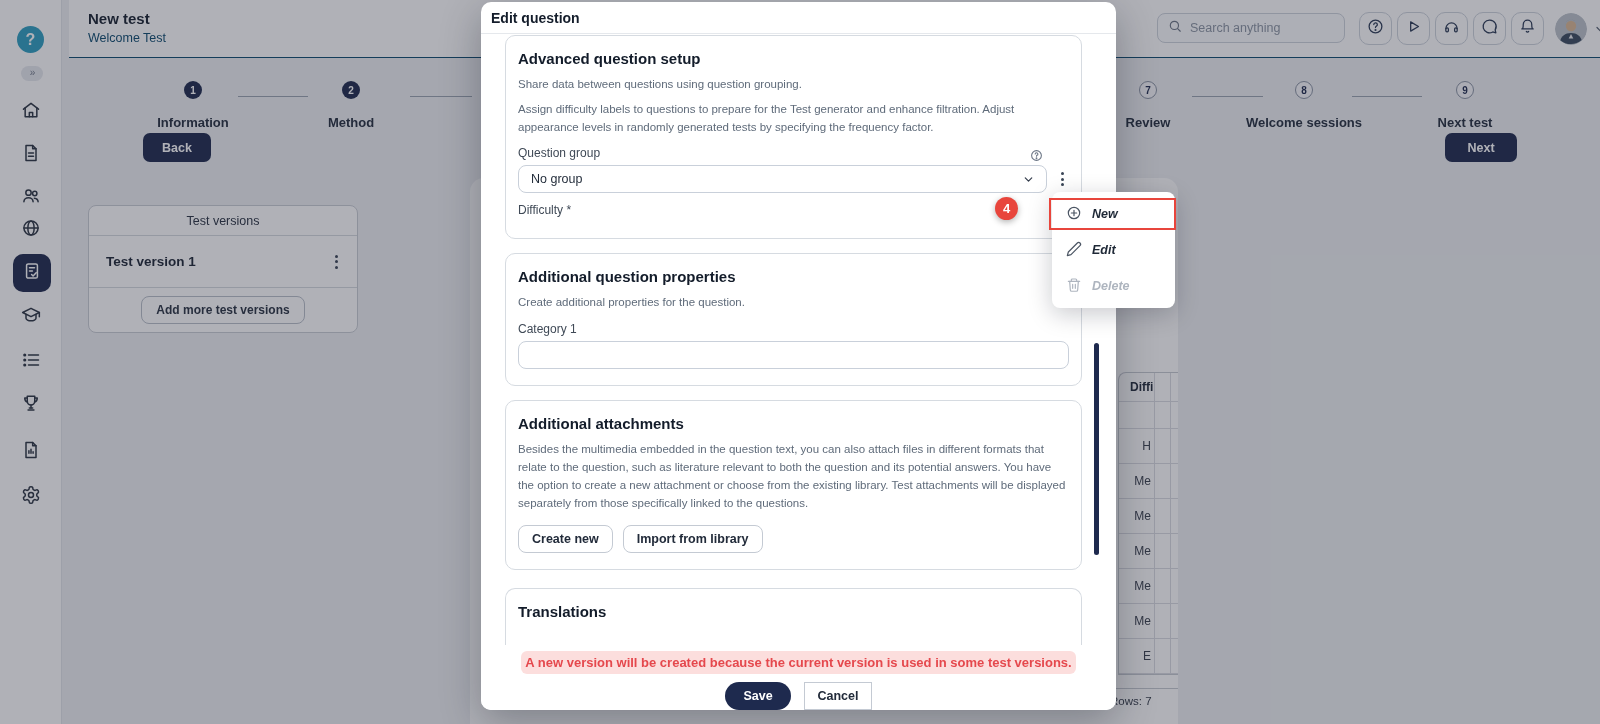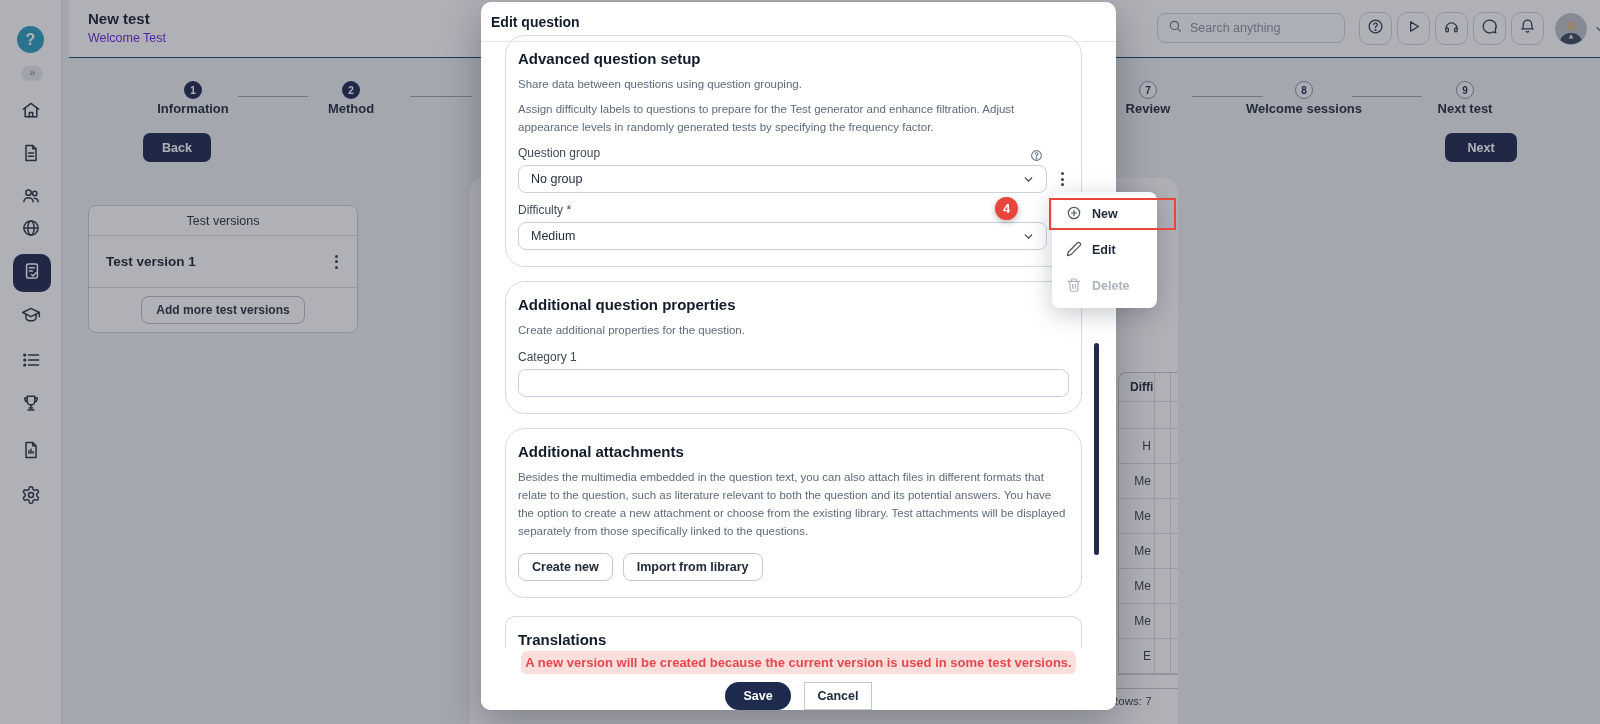--- a/index.html
+++ b/index.html
@@ -11,36 +11,36 @@
   .sidebar { position:absolute; left:0; top:0; width:62px; height:724px; background:#fff; border-right:1px solid #e2e5ea; z-index:1; }
   .logo { position:absolute; left:17px; top:26px; width:27px; height:27px; border-radius:50%; background:#2e9fc0; display:flex; align-items:center; justify-content:center; color:#fff; font-weight:bold; font-size:16px; }
   .collapse-btn { position:absolute; left:21px; top:66px; width:22px; height:15px; border-radius:8px; background:#e7e9ee; color:#707a89; font-size:10px; line-height:14px; text-align:center; letter-spacing:-1px; }
   .side-ic { position:absolute; left:21px; width:20px; height:20px; color:#2b3442; }
   .side-ic svg { width:20px; height:20px; display:block; }
   .side-active { position:absolute; left:13px; top:254px; width:38px; height:38px; background:#1e2a4e; border-radius:10px; display:flex; align-items:center; justify-content:center; color:#fff; }
   .side-active svg { width:20px; height:20px; }
 
   .topbar { position:absolute; left:69px; top:0; width:1538px; height:58px; background:#fff; border-bottom:1px solid #0c4a6e; z-index:1; }
   .page-title { position:absolute; left:19px; top:10px; font-size:15px; font-weight:bold; color:#16202e; }
-  .page-subtitle { position:absolute; left:19px; top:31px; font-size:12.5px; color:#6d28d9; }
+  .page-subtitle { position:absolute; left:19px; top:31px; font-size:12.5px; color:#0c4a6e; }
   .searchbox { position:absolute; left:1088px; top:13px; width:188px; height:30px; border:1px solid #cdd3dc; border-radius:8px; background:#fbfcfd; display:flex; align-items:center; padding:0 10px; gap:8px; color:#6c7685; }
   .searchbox svg { width:14px; height:14px; }
   .searchbox .ph { font-size:12.5px; color:#8b95a3; }
   .tb-btn { position:absolute; top:12px; width:33px; height:33px; border:1px solid #cdd3dc; border-radius:10px; background:#fff; display:flex; align-items:center; justify-content:center; color:#2b3a55; }
   .tb-btn svg { width:17px; height:17px; }
   .avatar { position:absolute; left:1486px; top:13px; width:32px; height:32px; border-radius:50%; overflow:hidden; }
   .av-chev { position:absolute; left:1525px; top:21px; width:12px; height:12px; color:#55606f; }
   .av-chev svg { width:12px; height:12px; }
 
   
   .step { position:absolute; top:81px; width:140px; display:flex; flex-direction:column; align-items:center; z-index:1; }
   .step .dot { width:18px; height:18px; border-radius:50%; font-size:10px; font-weight:bold; display:flex; align-items:center; justify-content:center; }
   .step.done .dot { background:#1e2a4e; color:#fff; }
   .step.todo .dot { background:#f7f8fa; color:#1e2a4e; border:1.5px solid #8a93a3; }
-  .step .lbl { margin-top:2px; font-size:13px; font-weight:600; color:#242e3e; white-space:nowrap; }
+  .step .lbl { margin-top:16px; font-size:13px; font-weight:600; color:#242e3e; white-space:nowrap; }
   .conn { position:absolute; top:96px; height:0; border-top:1.5px solid #9aa3b0; z-index:1; }
   .navy-btn { position:absolute; top:133px; height:29px; background:#1e2a4e; color:#fff; font-size:12.5px; font-weight:600; border:none; border-radius:7px; z-index:1; font-family:inherit; }
 
   
   .tv-panel { position:absolute; left:88px; top:205px; width:270px; height:128px; background:#fff; border:1px solid #c9cdd4; border-radius:8px; z-index:1; }
   .tv-head { height:30px; border-bottom:1px solid #d5d9df; display:flex; align-items:center; justify-content:center; font-size:12.5px; font-weight:400; color:#2a3342; }
   .tv-row { height:52px; border-bottom:1px solid #d5d9df; display:flex; align-items:center; padding:0 14px 0 17px; }
   .tv-name { font-size:13.5px; font-weight:bold; color:#1c2534; flex:1; }
   .tv-foot { height:44px; display:flex; align-items:center; justify-content:center; }
   .outline-btn { border:1px solid #b9bfc9; background:#fff; border-radius:8px; font-size:12px; font-weight:600; color:#2a3342; padding:6px 14px; font-family:inherit; }
@@ -56,24 +56,24 @@
   .c1 { width:36px; height:100%; border-right:1px solid #d9dce1; display:flex; align-items:center; justify-content:flex-end; padding-right:3px; overflow:hidden; white-space:nowrap; }
   .t-row.hd .c1 { justify-content:flex-start; padding-left:11px; }
   .c2 { width:16px; height:100%; border-right:1px solid #d9dce1; }
   .bg-table-foot { position:absolute; left:600px; top:510px; width:108px; border-top:1px solid #c6cad1; padding:6px 0 0 40px; font-size:11.5px; color:#353c49; }
 
   
   .dim { position:absolute; inset:0; background:rgba(35,40,55,0.36); z-index:5; }
 
   
   .modal { position:absolute; left:481px; top:2px; width:635px; height:708px; background:#fff; border-radius:10px; z-index:10; box-shadow:0 12px 40px rgba(10,15,30,.3); }
-  .m-head { height:40px; border-bottom:1px solid #e5e8ec; display:flex; align-items:center; padding:0 10px; }
+  .m-head { height:32px; border-bottom:1px solid #e5e8ec; display:flex; align-items:center; padding:0 10px; }
   .m-title { font-size:14px; font-weight:bold; color:#141d2b; }
   .m-body { position:absolute; top:29px; left:0; right:0; bottom:62px; overflow:hidden; padding:4px 34px 0 24px; }
-  .card { border:1px solid #d6dbe1; border-radius:20px; padding:14px 12px 16px 12px; margin-bottom:14px; position:relative; }
+  .card { border:1px solid #d6dbe1; border-radius:10px; padding:14px 12px 16px 12px; margin-bottom:14px; position:relative; }
   .card.cut { margin-top:18px; border-bottom:none; border-radius:10px 10px 0 0; }
   .c-title { font-size:15px; font-weight:bold; color:#131c2a; margin-bottom:9px; }
   .c-desc { font-size:11.5px; color:#5f6b7a; line-height:1.55; margin-bottom:7px; max-width:553px; }
   .f-label { font-size:12px; color:#3f4956; margin:10px 0 5px 0; }
   .help-ic { position:absolute; right:38px; margin-top:-17px; width:13px; height:13px; color:#6b7585; }
   .help-ic svg { width:13px; height:13px; }
   .sel-row { display:flex; align-items:center; gap:9px; }
   .select { flex:1; height:28px; border:1px solid #c9d0da; border-radius:8px; background:#fff; display:flex; align-items:center; padding:0 12px; font-size:12.5px; color:#1f2937; position:relative; }
   .select .chev { position:absolute; right:11px; top:7px; width:13px; height:13px; color:#333c4b; }
   .select .chev svg { width:13px; height:13px; }
@@ -82,21 +82,21 @@
   .btn-row { display:flex; gap:10px; margin-top:12px; }
   .card .outline-btn { border-color:#c4cad3; color:#222b3a; font-size:12.5px; padding:6px 13px; }
   .m-foot { position:absolute; left:0; right:0; bottom:0; height:62px; background:#fff; border-radius:0 0 10px 10px; display:flex; flex-direction:column; align-items:center; }
   .warn { margin-top:3px; background:#fcdedd; color:#e5484d; font-size:13px; font-weight:600; border-radius:6px; padding:4px 4px; }
   .m-actions { display:flex; gap:13px; margin-top:8px; }
   .save-btn { width:66px; height:28px; background:#1e2a4e; color:#fff; border:none; border-radius:14px; font-size:12.5px; font-weight:600; font-family:inherit; }
   .cancel-btn { width:68px; height:28px; background:#fff; color:#222b3a; border:1px solid #c4cad3; border-radius:0; font-size:12.5px; font-weight:600; font-family:inherit; }
   .m-scrollbar { position:absolute; right:17px; top:341px; width:5px; height:212px; background:#1e2a4e; border-radius:3px; z-index:11; }
 
   
-  .ctx-menu { position:absolute; left:1052px; top:192px; width:105px; background:#fff; border-radius:8px; box-shadow:0 6px 24px rgba(10,15,30,.22); padding:4px 0; z-index:20; }
+  .ctx-menu { position:absolute; left:1052px; top:192px; width:123px; background:#fff; border-radius:8px; box-shadow:0 6px 24px rgba(10,15,30,.22); padding:4px 0; z-index:20;font-style:italic; }
   .ctx-item { height:36px; display:flex; align-items:center; gap:10px; padding-left:14px; font-size:12.5px; font-weight:600; color:#1f2937; }
   .ctx-item svg { width:16px; height:16px; color:#4b5563; }
   .ctx-item.disabled { color:#aeb5bf; }
   .ctx-item.disabled svg { color:#aeb5bf; }
   .red-rect { position:absolute; left:1049px; top:198px; width:127px; height:32px; border:2.5px solid #e8453c; z-index:21; pointer-events:none; }
   .badge4 { position:absolute; left:995px; top:197px; width:23px; height:23px; border-radius:50%; background:#e8453c; color:#fff; font-size:13px; font-weight:bold; display:flex; align-items:center; justify-content:center; z-index:22; box-shadow:0 2px 6px rgba(0,0,0,.3); }
 </style>
 </head>
 <body>
 
@@ -346,29 +346,20 @@
                   <path d="M6 9l6 6 6-6"></path>
                 </svg></span>
           </div>
           <span class="kebab m-kebab">
               <i></i>
               <i></i>
               <i></i>
             </span>
         </div>
         <div class="f-label">Difficulty *</div>
-        <div class="sel-row">
-          <div class="select">
-            <span>Medium</span>
-            <span class="chev"><svg viewBox="0 0 24 24" fill="none" stroke="currentColor" stroke-width="2.2" stroke-linecap="round" stroke-linejoin="round">
-                  <path d="M6 9l6 6 6-6"></path>
-                </svg></span>
-          </div>
-          <span class="m-kebab"></span>
-        </div>
       </div>
 
       <div class="card">
         <div class="c-title">Additional question properties</div>
         <div class="c-desc">Create additional properties for the question.</div>
         <div class="f-label">Category 1</div>
         <input class="text-input" type="text" value="" style="">
       </div>
 
       <div class="card">

